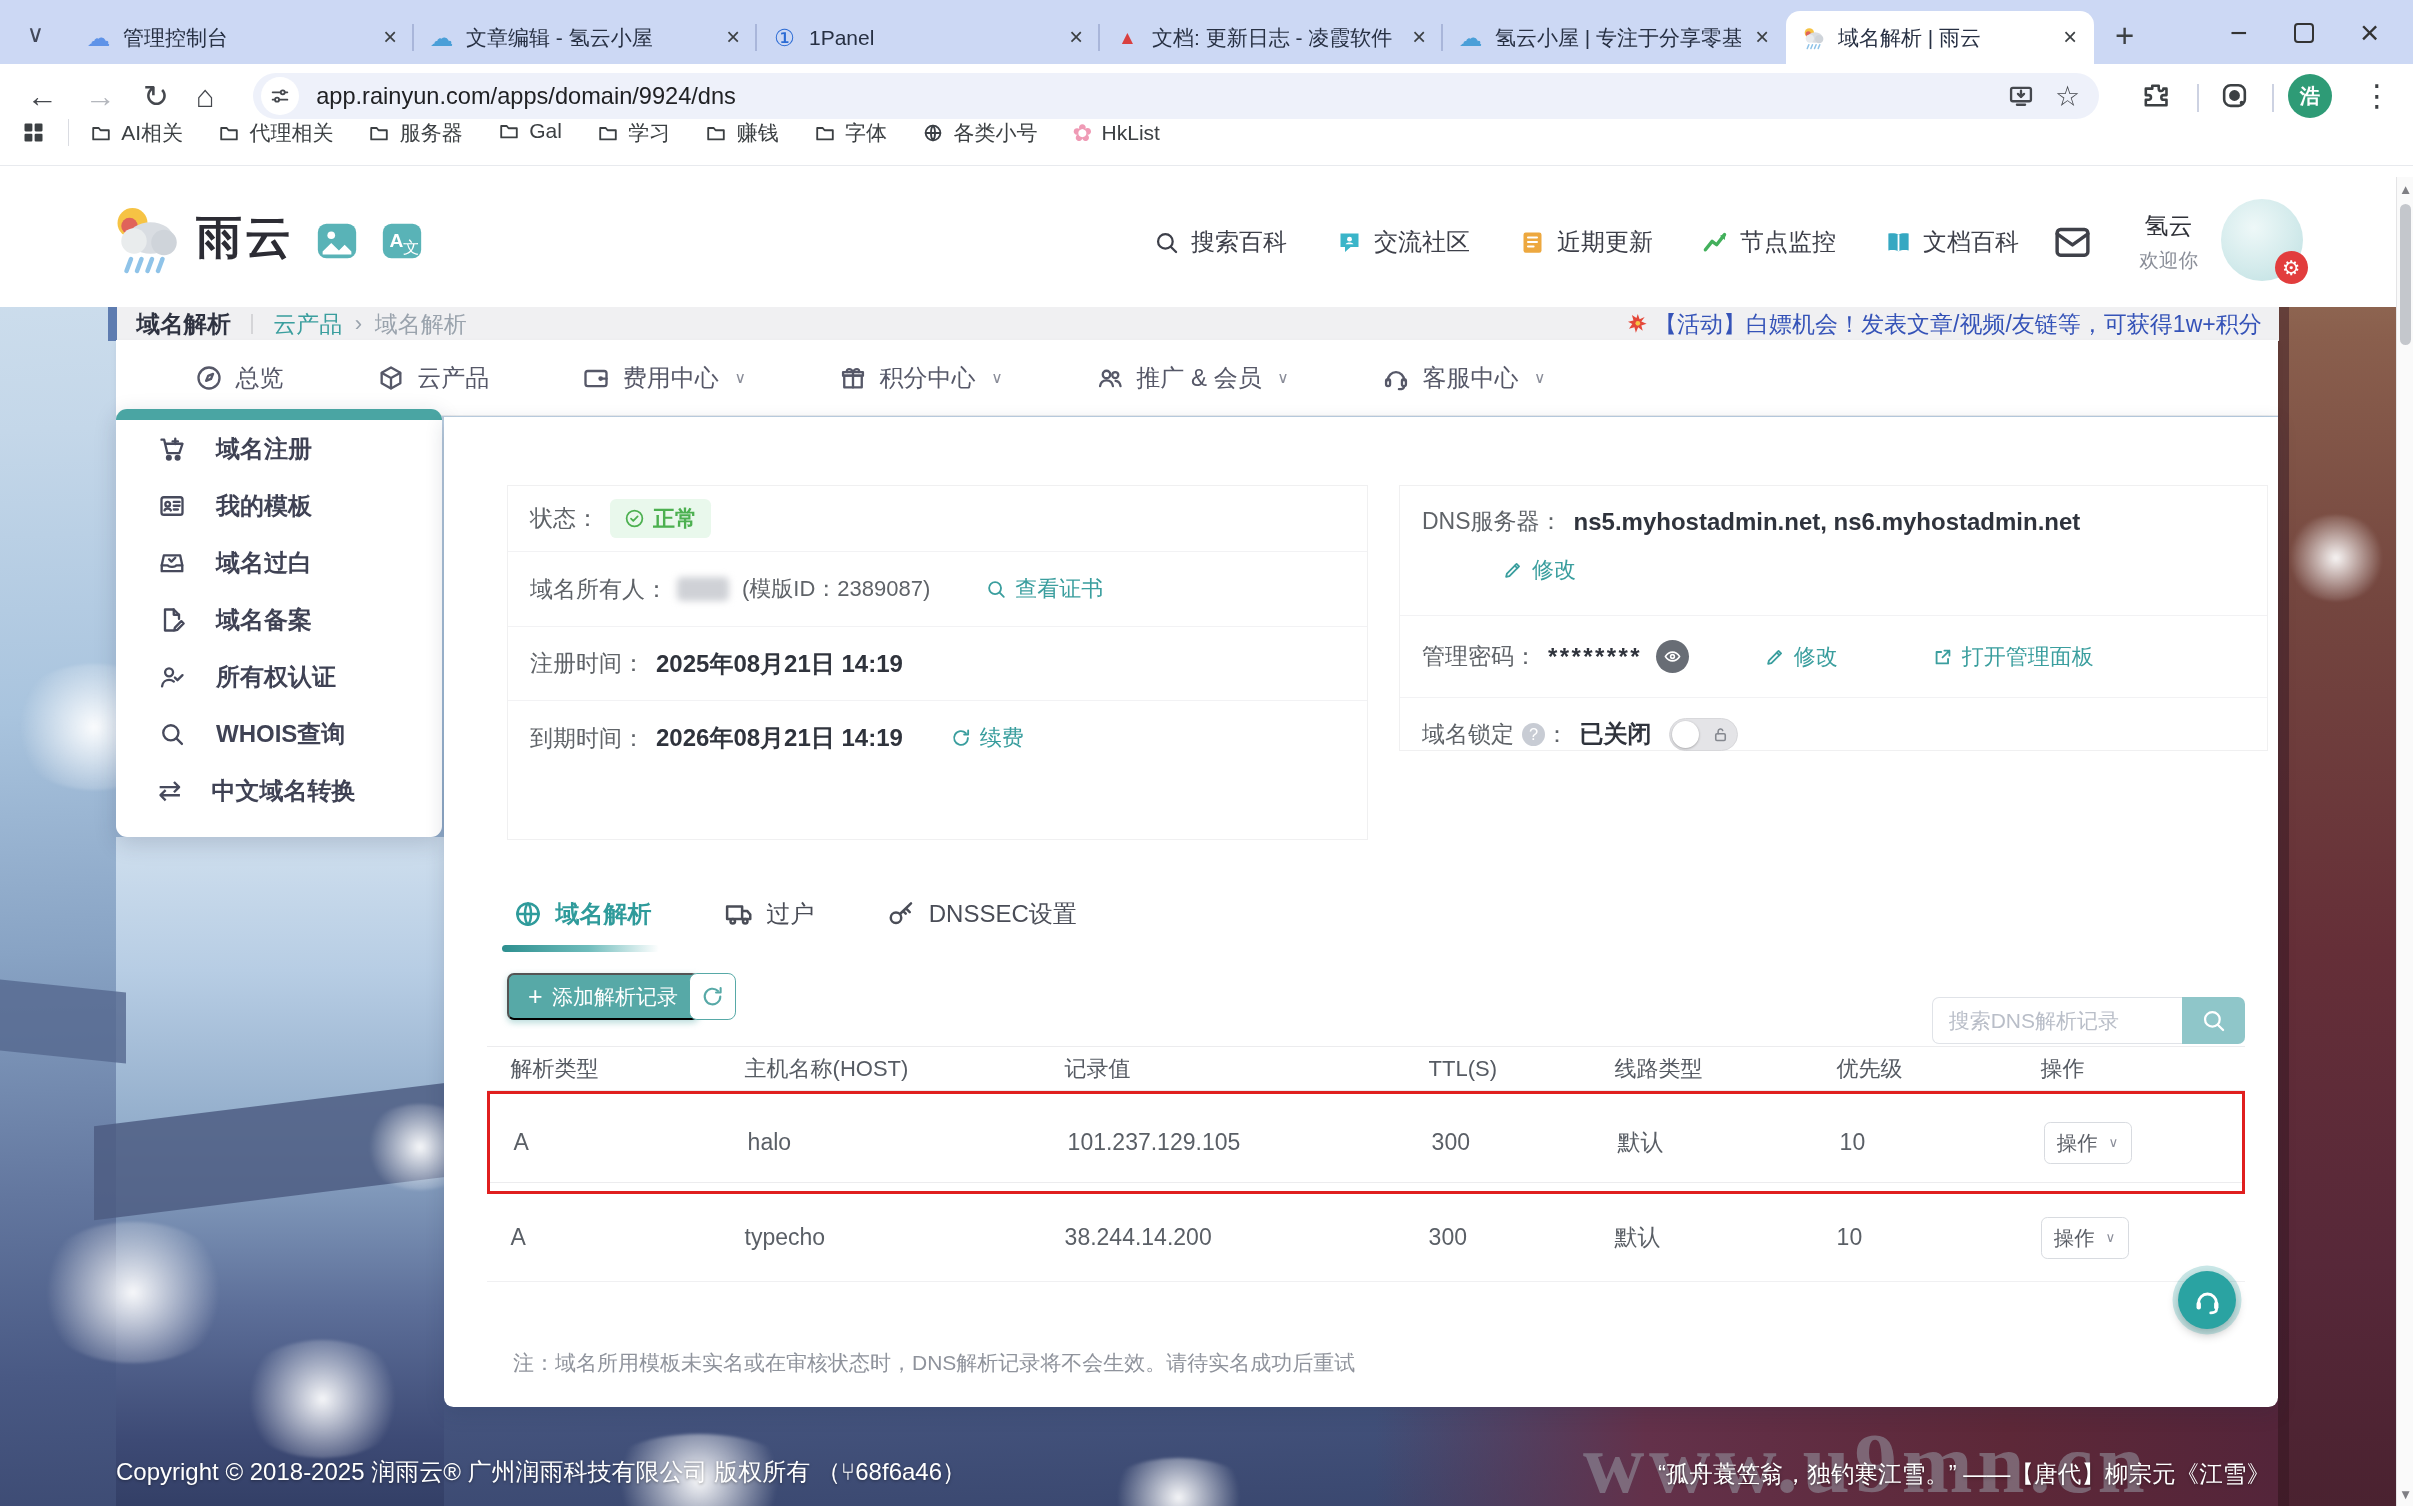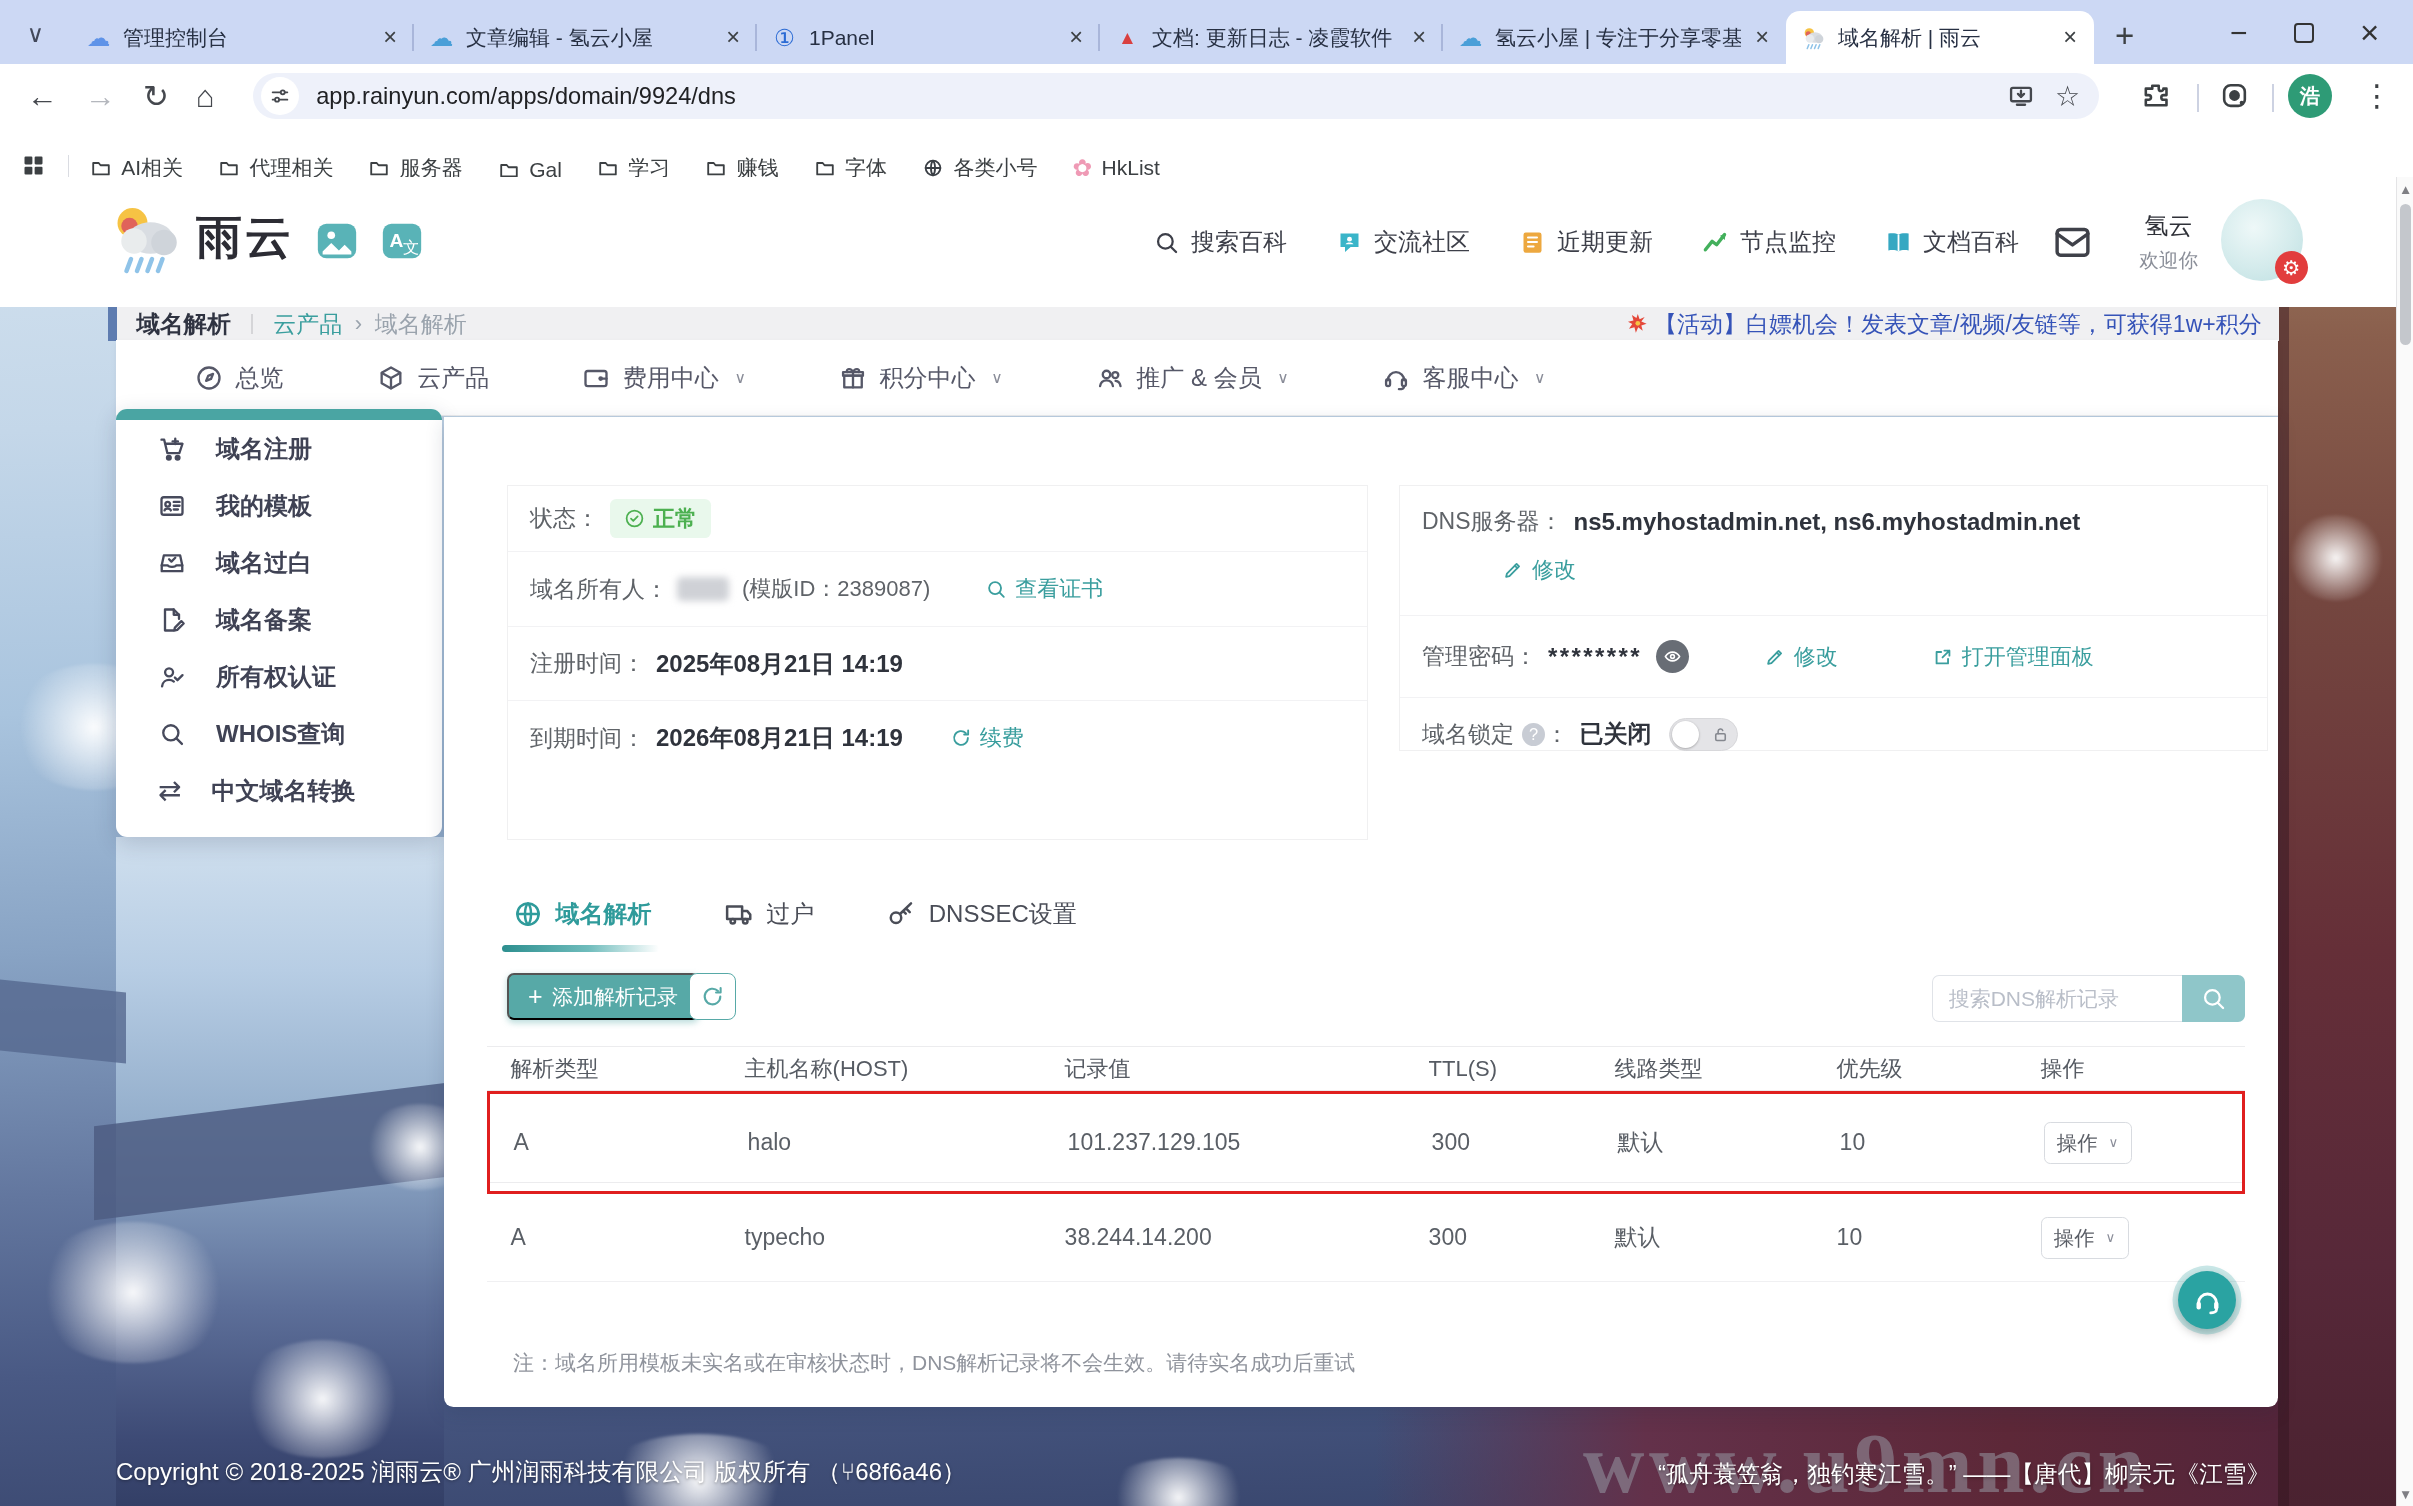--- a/index.html
+++ b/index.html
@@ -30,21 +30,21 @@
   .urlpill{position:absolute;left:253px;top:9.4px;width:1846px;height:46px;background:#eef1fa;border-radius:23.6px;display:flex;align-items:center;padding:0 7.9px}
   .tunec{width:38px;height:38px;background:#fff;border-radius:50%;display:flex;align-items:center;justify-content:center;color:#45484e;flex:none}
   .urltext{font-size:23.6px;color:#202124;margin-left:17.3px;flex:1}
   .pillic{color:#45484e;margin-right:20.4px;display:flex;align-items:center}
   .star{font-size:28px;color:#45484e;margin-right:11px}
   .chromic{position:absolute;top:15.7px;color:#3c4043}
   .vdiv{position:absolute;top:20.4px;width:2.4px;height:28px;background:#cdd2e2}
   .avatarb{position:absolute;left:2288px;top:10.2px;width:44px;height:44px;border-radius:50%;background:#2e9b76;color:#fff;font-size:20.4px;font-weight:bold;display:flex;align-items:center;justify-content:center}
   .kebab{position:absolute;left:2362px;top:14px;font-size:30px;color:#3c4043}
 
-  .bmrow{position:absolute;left:0;top:136px;width:2413px;height:47px;background:#fff;border-bottom:0.8px solid #e8eaee;display:flex;align-items:flex-end}
+  .bmrow{position:absolute;left:0;top:119px;width:2413px;height:47px;background:#fff;border-bottom:0.8px solid #e8eaee;display:flex;align-items:flex-start}
   .bm-grid{margin-left:20.4px;color:#3c4043}
   .bm-div{width:1.6px;height:27px;background:#dadce2;margin:0 20.4px}
   .bmitem{display:flex;align-items:center;gap:9.4px;font-size:21px;color:#3c4043;margin-right:35px}
   .flower{font-size:23.6px;color:#ef9ab5}
 
   
   .page{position:absolute;left:0;top:177px;width:2413px;height:1330px;overflow:hidden;background:#9db8d4}
   .bg-base{position:absolute;inset:0;background:linear-gradient(178deg,#d3e2ef 0%,#c4d7e9 18%,#a9c4de 38%,#88a3c4 55%,#63779f 72%,#495984 85%,#37446b 100%)}
   .bg-under-sb{position:absolute;left:116px;top:660px;width:328px;height:670px;background:linear-gradient(180deg,#cfdfee 0%,#b7cde4 20%,#90abc9 45%,#5d6f99 70%,#3d4a75 90%,#333f66 100%)}
   .roof1{position:absolute;left:94px;top:927px;width:361px;height:94px;background:#4d5d83;transform:skewY(-7deg);opacity:.85}
@@ -115,21 +115,21 @@
   .lockic{position:absolute;right:6.3px;top:6.3px;color:#85888f}
 
   .ptabs{position:absolute;left:69px;top:481px;display:flex;gap:72px;align-items:center}
   .ptab{display:flex;align-items:center;gap:12.6px;font-size:24px;color:#4a4d57;position:relative}
   .ptab.active{color:#2f9b9b;font-weight:bold}
   .ptab.active::after{content:"";position:absolute;left:-11px;right:-7.9px;bottom:-22px;height:7px;border-radius:3.9px;background:linear-gradient(90deg,#2d8f8f 0%,#6fbcbc 55%,rgba(124,196,196,0) 100%)}
 
   .addbtn{position:absolute;left:63px;top:556px;height:47px;padding:0 19px;background:#57a9a7;color:#fff;font-size:21px;border-radius:7px;display:flex;align-items:center;gap:9.4px;box-shadow:0 2.4px 6.3px rgba(87,169,167,.4)}
   .addbtn .pl{font-size:25px}
   .refbtn{position:absolute;left:245px;top:556px;width:47px;height:47px;border:1.6px solid #57a9a7;border-radius:7.9px;color:#57a9a7;display:flex;align-items:center;justify-content:center;background:#fff}
-  .searchbox{position:absolute;right:33px;top:558px;display:flex;height:47px}
+  .searchbox{position:absolute;right:33px;top:580px;display:flex;height:47px}
   .searchbox input{width:250px;height:47px;border:1.6px solid #e0e3e8;border-right:none;border-radius:7px 0 0 7px;padding:0 15.7px;font-size:21px;color:#333;outline:none;font-family:inherit}
   .searchbox input::placeholder{color:#b9bec8}
   .searchbtn{width:63px;height:47px;background:#8fc6c9;border-radius:0 7px 7px 0;display:flex;align-items:center;justify-content:center;color:#fff}
 
   .tbl{position:absolute;left:43px;top:629px;width:1758px;border-top:0.8px solid #ececee}
   .trow{display:grid;grid-template-columns:234px 320px 364px 186px 222px 204px 1fr;align-items:center;padding-left:23.6px}
   .thead{height:44px;border-bottom:0.8px solid #ececee;font-size:22px;color:#565b63}
   .redwrap{border:3.1px solid #e01f1f;position:relative}
   .redwrap::after{content:"";position:absolute;left:0;right:0;bottom:7.9px;height:1.6px;background:#ececee}
   .trow.data{height:97px;font-size:23px;color:#5a5f66}

